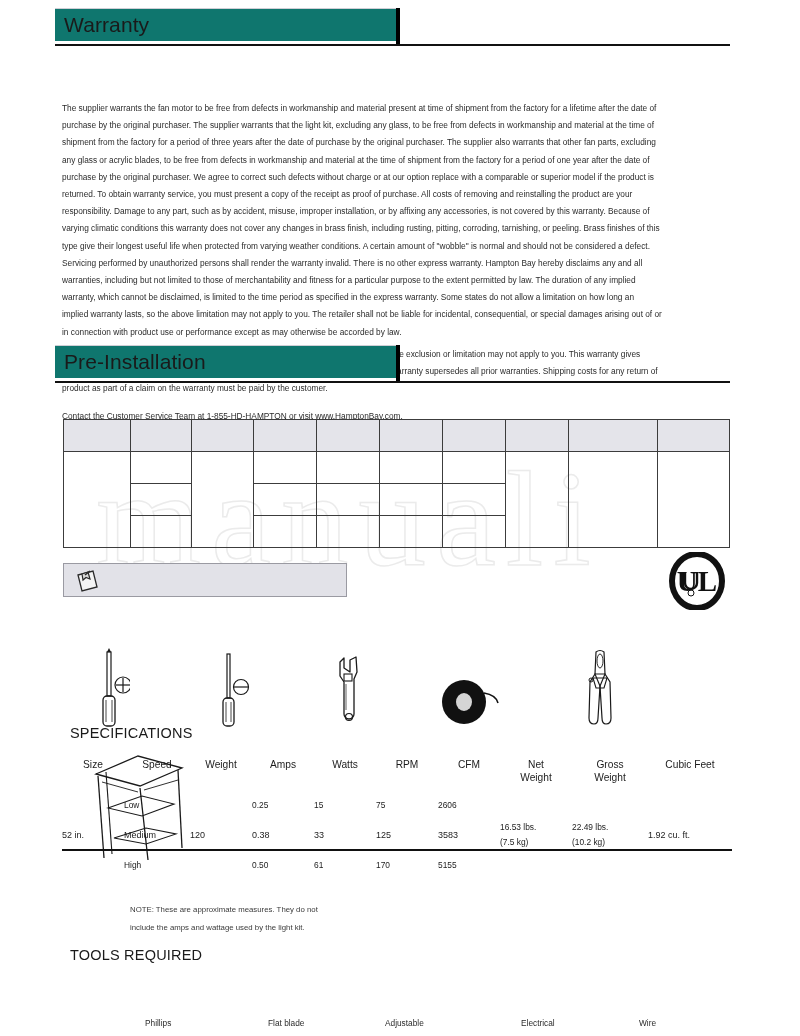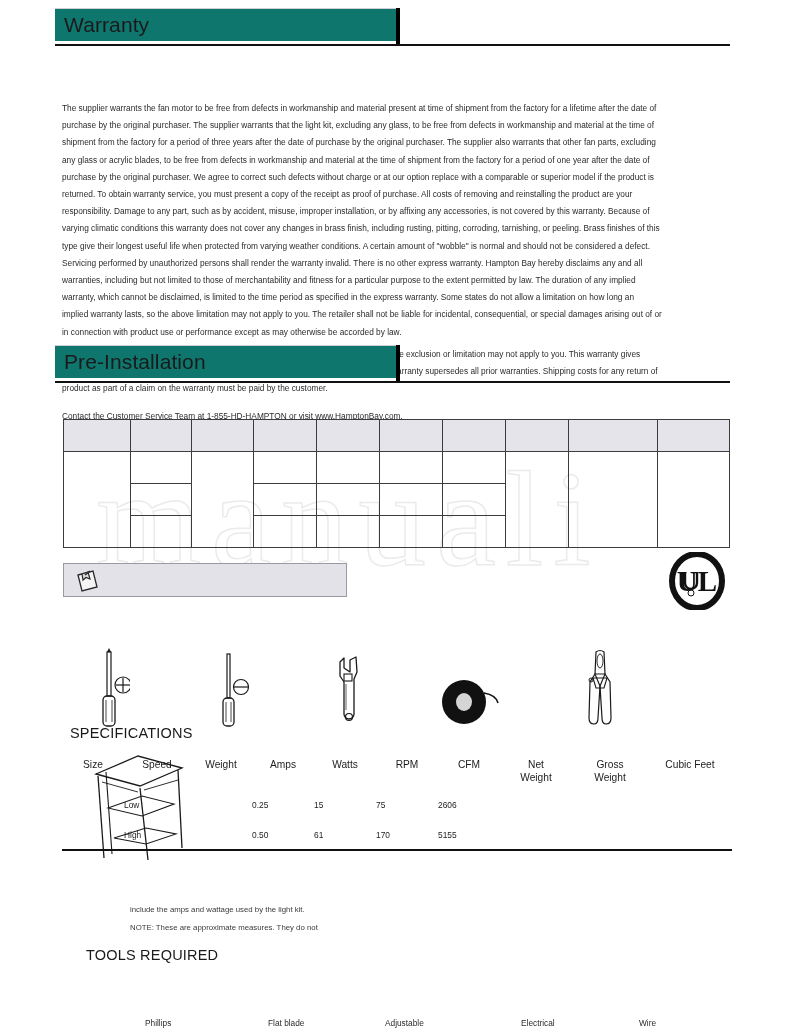--- a/index.html
+++ b/index.html
@@ -211,21 +211,20 @@
   }
 
   
   .tools-title {
     position: absolute;
     left: 70px;
     top: 947px;
     font-size: 14.5px;
     color: #1a1a1a;
     letter-spacing: 0.2px;
-    margin-left: 16px;
   }
   .tool-label {
     position: absolute;
     top: 1018px;
     font-size: 8.3px;
     color: #2b2b2b;
     white-space: nowrap;
     text-align: right;
   }
 </style>
@@ -414,39 +413,57 @@
     <td></td>
     <td>0.25</td>
     <td>15</td>
     <td>75</td>
     <td>2606</td>
     <td></td>
     <td></td>
     <td></td>
   </tr>
   <tr>
+    <td class="med-row">52 in.</td>
+    <td class="med-row">Medium</td>
+    <td class="med-row">120</td>
+    <td class="med-row">0.38</td>
+    <td class="med-row">33</td>
+    <td class="med-row">125</td>
+    <td class="med-row">3583</td>
+    <td class="wt">
+      <span>16.53 lbs.</span><br>
+      <span>(7.5 kg)</span>
+    </td>
+    <td class="wt">
+      <span>22.49 lbs.</span><br>
+      <span>(10.2 kg)</span>
+    </td>
+    <td class="med-row">1.92 cu. ft.</td>
+  </tr>
+  <tr>
     <td></td>
     <td>High</td>
     <td></td>
     <td>0.50</td>
     <td>61</td>
     <td>170</td>
     <td>5155</td>
     <td></td>
     <td></td>
     <td></td>
   </tr>
 </tbody>
   </table>
 
 <div class="spec-rule"></div>
 
 <div class="note-text">
+  <div>NOTE: These are approximate measures. They do not</div>
   <div>include the amps and wattage used by the light kit.</div>
-  <div>NOTE: These are approximate measures. They do not</div>
 </div>
 
 <div class="tools-title">TOOLS REQUIRED</div>
 
 <div class="tool-label" style="left:145px;">Phillips</div>
 <div class="tool-label" style="left:268px;">Flat blade</div>
 <div class="tool-label" style="left:385px;">Adjustable</div>
 <div class="tool-label" style="left:521px;">Electrical</div>
 <div class="tool-label" style="left:639px;">Wire</div>
 

